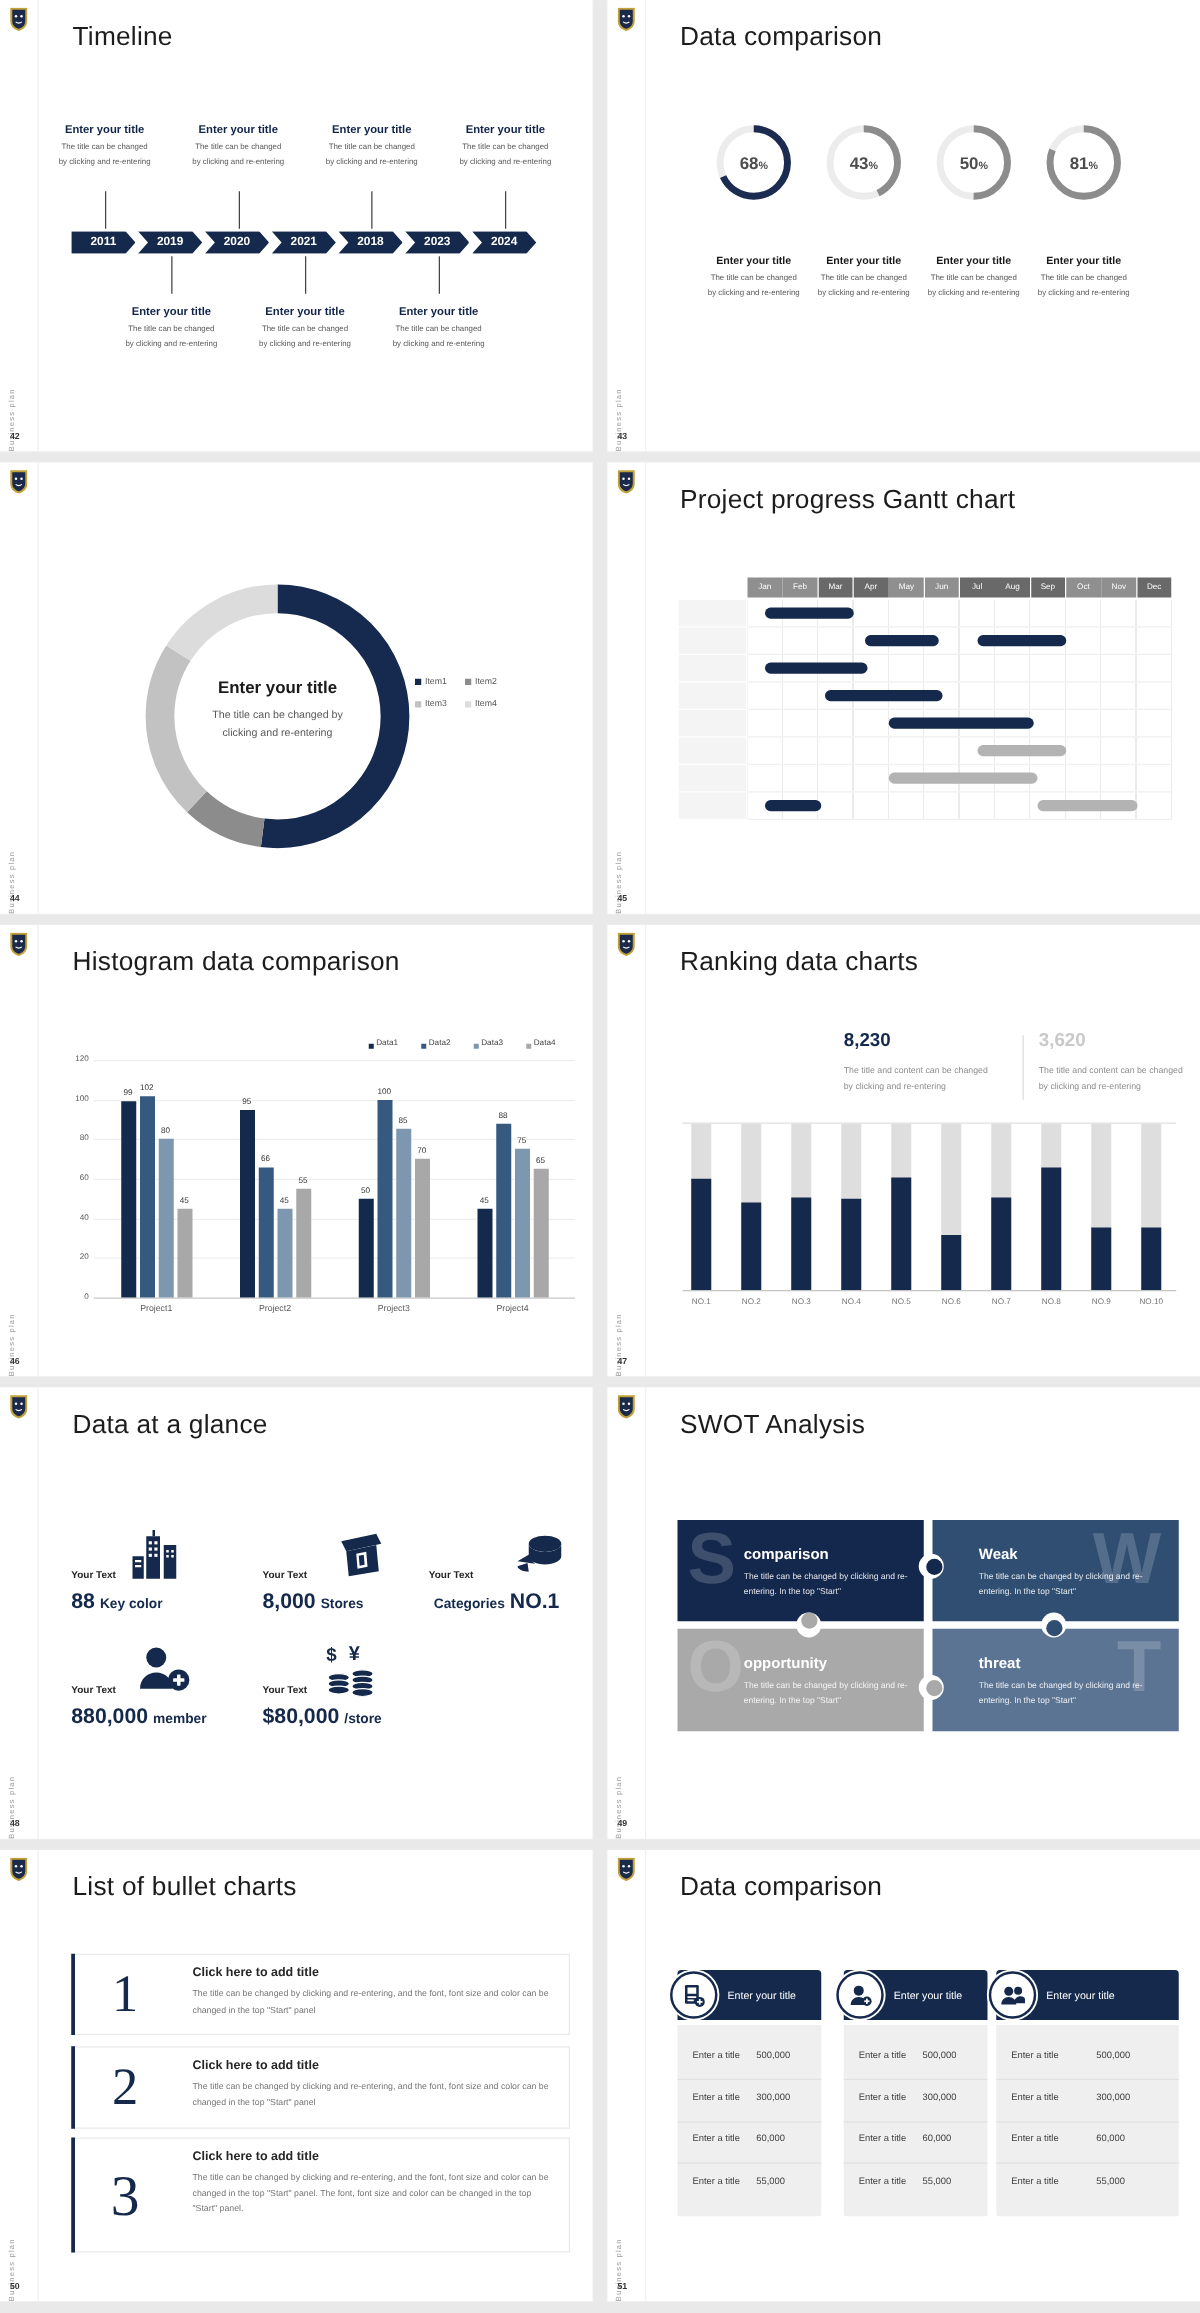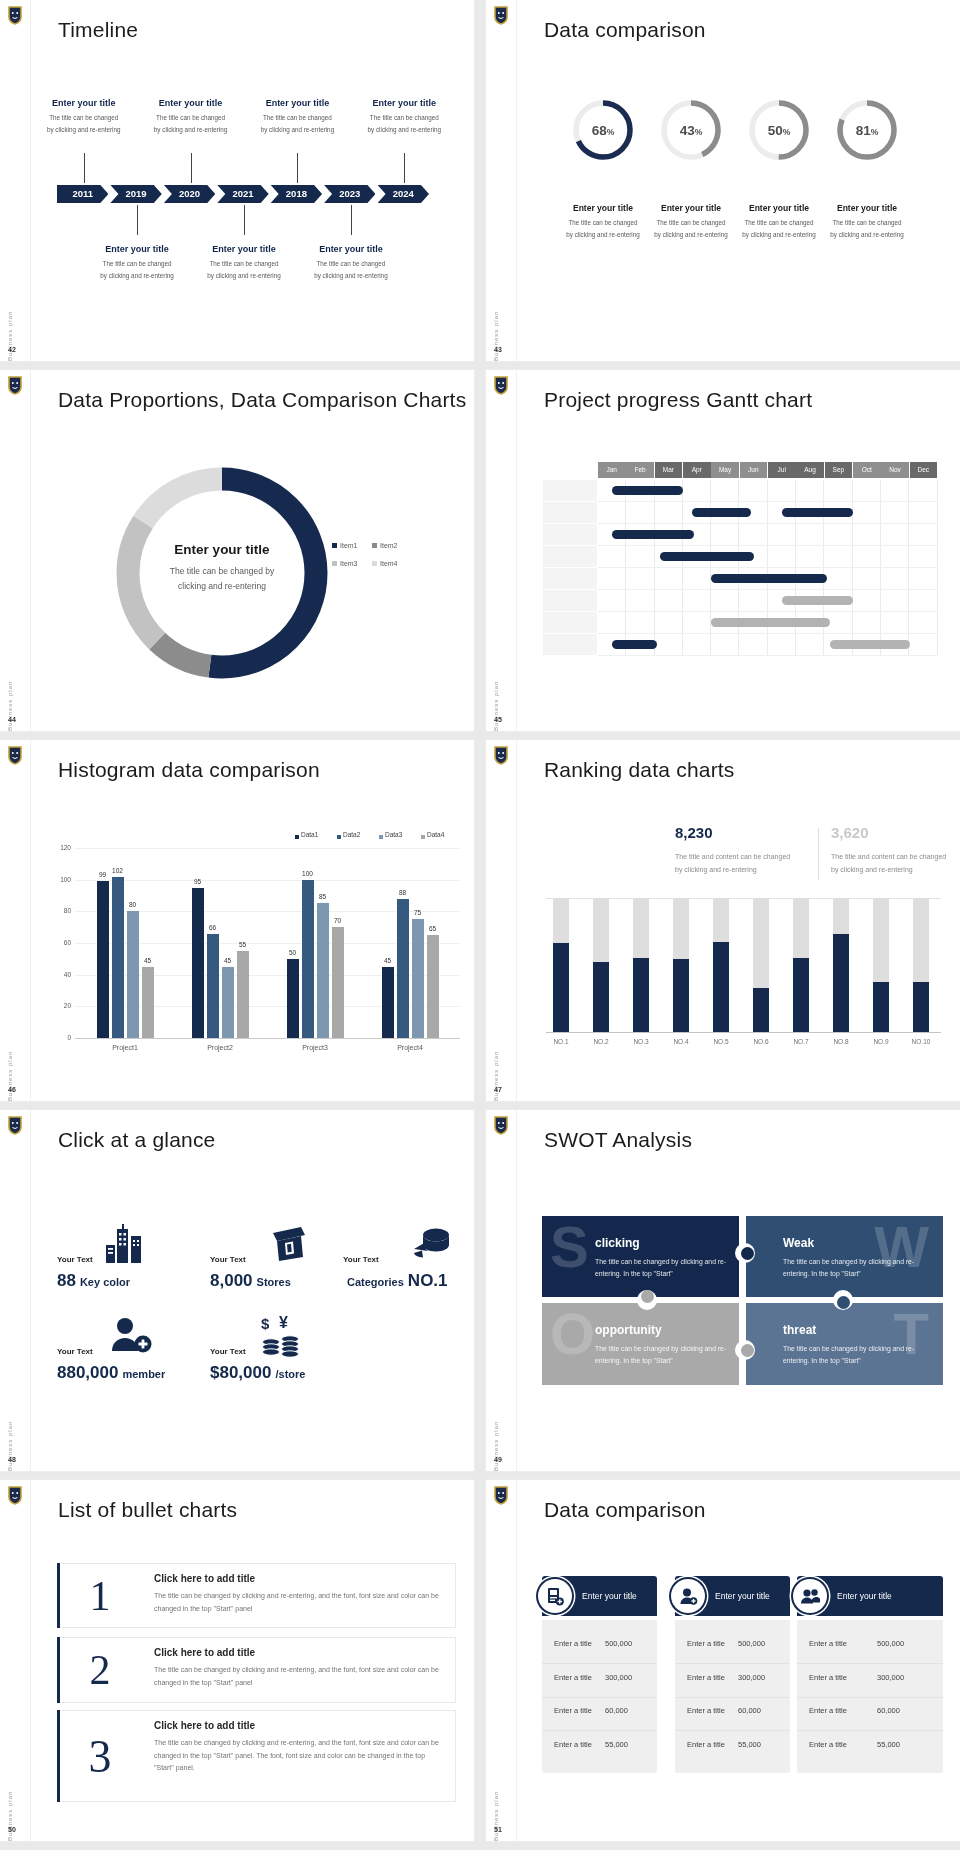--- a/index.html
+++ b/index.html
@@ -169,21 +169,20 @@
 <section class="slide" style="left:0;top:370px">
   <div class="crest-slot">
   <svg width="14" height="19" viewBox="0 0 14 19">
     <path d="M1 1 h12 v10 c0 4 -3 6 -6 7 c-3 -1 -6 -3 -6 -7 z" fill="#1b2a4a" stroke="#c2a13c" stroke-width="1.6"></path>
     <circle cx="4.8" cy="7" r="1" fill="#fff"></circle>
         <circle cx="9.2" cy="7" r="1" fill="#fff"></circle>
     <path d="M4.5 11.5 q2.5 2 5 0" stroke="#fff" stroke-width="1" fill="none"></path>
   </svg>
 </div>
   <div class="vtext">Business plan</div>
-  <h2 class="stitle">Data Proportions, Data Comparison Charts</h2>
   <div class="content" id="c44">
       <svg viewBox="0 0 212 212" width="212" height="212" style="position: absolute; left: 116px; top: 97px;">
         <circle cx="106" cy="106" r="94" fill="none" stroke="#16294e" stroke-width="23" stroke-dasharray="307.1 283.5" stroke-dashoffset="0.0" transform="rotate(-90 106 106)"></circle>
         <circle cx="106" cy="106" r="94" fill="none" stroke="#8c8c8c" stroke-width="23" stroke-dasharray="59.1 531.6" stroke-dashoffset="-307.1" transform="rotate(-90 106 106)"></circle>
         <circle cx="106" cy="106" r="94" fill="none" stroke="#c2c2c2" stroke-width="23" stroke-dasharray="129.9 460.7" stroke-dashoffset="-366.2" transform="rotate(-90 106 106)"></circle>
         <circle cx="106" cy="106" r="94" fill="none" stroke="#dcdcdc" stroke-width="23" stroke-dasharray="94.5 496.1" stroke-dashoffset="-496.1" transform="rotate(-90 106 106)"></circle>
       </svg>
       <div style="position: absolute; left: 116px; top: 172px; width: 212px; text-align: center;">
         <div style="font-size: 13.5px; font-weight: bold; color: rgb(26, 26, 26); margin-bottom: 7px;">Enter your title</div>
         <div style="font-size: 8.5px; color: rgb(89, 89, 89); line-height: 15px;">The title can be changed by</div>
@@ -399,21 +398,21 @@
 <section class="slide" style="left:0;top:1110px">
   <div class="crest-slot">
   <svg width="14" height="19" viewBox="0 0 14 19">
     <path d="M1 1 h12 v10 c0 4 -3 6 -6 7 c-3 -1 -6 -3 -6 -7 z" fill="#1b2a4a" stroke="#c2a13c" stroke-width="1.6"></path>
     <circle cx="4.8" cy="7" r="1" fill="#fff"></circle>
         <circle cx="9.2" cy="7" r="1" fill="#fff"></circle>
     <path d="M4.5 11.5 q2.5 2 5 0" stroke="#fff" stroke-width="1" fill="none"></path>
   </svg>
 </div>
   <div class="vtext">Business plan</div>
-  <h2 class="stitle">Click at a glance</h2>
+  <h2 class="stitle">Data at a glance</h2>
   <div class="content" id="c48">
       <div style="position: absolute; left: 57px; top: 113px; width: 150px; height: 72px;">
         <svg viewBox="0 0 42 42" width="42" height="42" style="position: absolute; left: 46px; top: 0px;">
           <g fill="#14294b">
             <rect x="3" y="22" width="9" height="18"></rect>
             <rect x="14" y="6" width="11" height="34"></rect>
             <rect x="28" y="13" width="10" height="27"></rect>
             <rect x="19" y="1" width="2" height="5"></rect>
             <g fill="#fff">
               <rect x="16" y="10" width="2.5" height="2.5"></rect>
@@ -503,21 +502,21 @@
     <circle cx="4.8" cy="7" r="1" fill="#fff"></circle>
         <circle cx="9.2" cy="7" r="1" fill="#fff"></circle>
     <path d="M4.5 11.5 q2.5 2 5 0" stroke="#fff" stroke-width="1" fill="none"></path>
   </svg>
 </div>
   <div class="vtext">Business plan</div>
   <h2 class="stitle">SWOT Analysis</h2>
   <div class="content" id="c49">
       <div style="position: absolute; left: 56px; top: 106px; width: 197px; height: 81px; background: rgb(20, 40, 77); overflow: hidden;">
         <div style="position: absolute; left: 8px; top: 2px; font-size: 58px; font-weight: bold; color: rgba(255, 255, 255, 0.18); line-height: 1;">S</div>
-        <div style="position: absolute; left: 53px; top: 20px; font-size: 12px; font-weight: bold; color: rgb(255, 255, 255);">clicking</div>
+        <div style="position: absolute; left: 53px; top: 20px; font-size: 12px; font-weight: bold; color: rgb(255, 255, 255);">comparison</div>
         <div style="position: absolute; left: 53px; top: 40px; width: 132px; font-size: 6.8px; color: rgba(255, 255, 255, 0.88); line-height: 12px;">The title can be changed by clicking and re-entering. In the top "Start"</div>
       </div>
       <div style="position: absolute; left: 260px; top: 106px; width: 197px; height: 81px; background: rgb(47, 78, 114); overflow: hidden;">
         <div style="position: absolute; right: 14px; top: 2px; font-size: 58px; font-weight: bold; color: rgba(255, 255, 255, 0.18); line-height: 1;">W</div>
         <div style="position: absolute; left: 37px; top: 20px; font-size: 12px; font-weight: bold; color: rgb(255, 255, 255);">Weak</div>
         <div style="position: absolute; left: 37px; top: 40px; width: 132px; font-size: 6.8px; color: rgba(255, 255, 255, 0.88); line-height: 12px;">The title can be changed by clicking and re-entering. In the top "Start"</div>
       </div>
       <div style="position: absolute; left: 56px; top: 193px; width: 197px; height: 82px; background: rgb(169, 169, 169); overflow: hidden;">
         <div style="position: absolute; left: 8px; top: 2px; font-size: 58px; font-weight: bold; color: rgba(255, 255, 255, 0.18); line-height: 1;">O</div>
         <div style="position: absolute; left: 53px; top: 20px; font-size: 12px; font-weight: bold; color: rgb(255, 255, 255);">opportunity</div>

